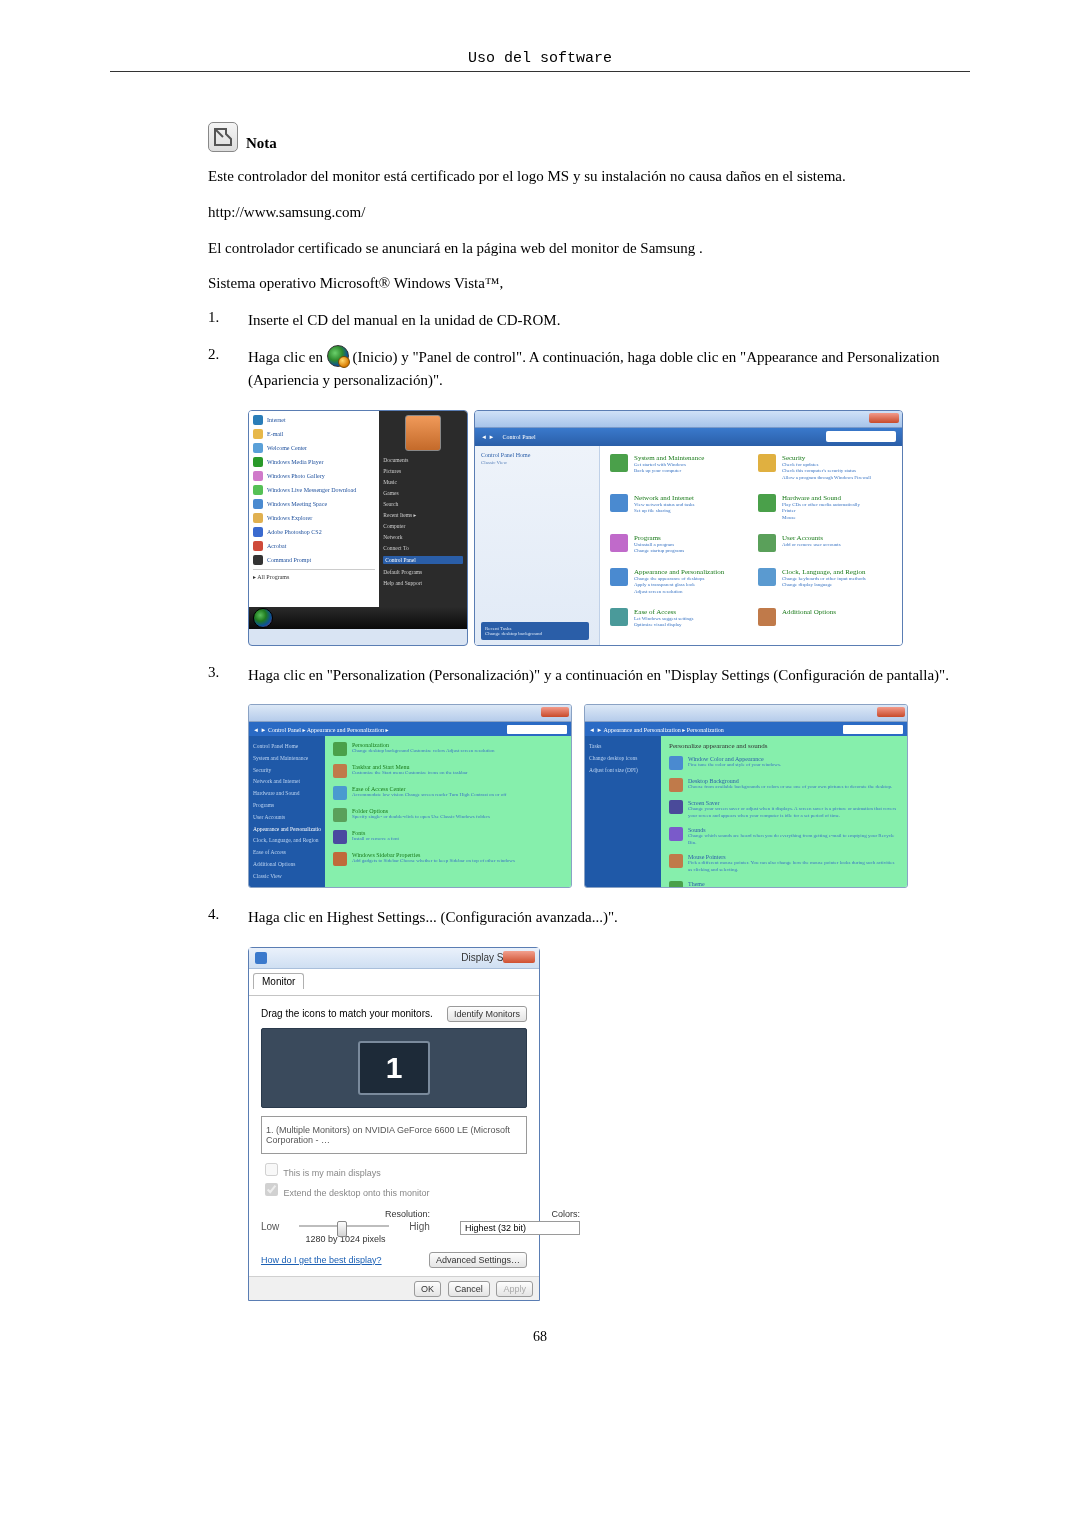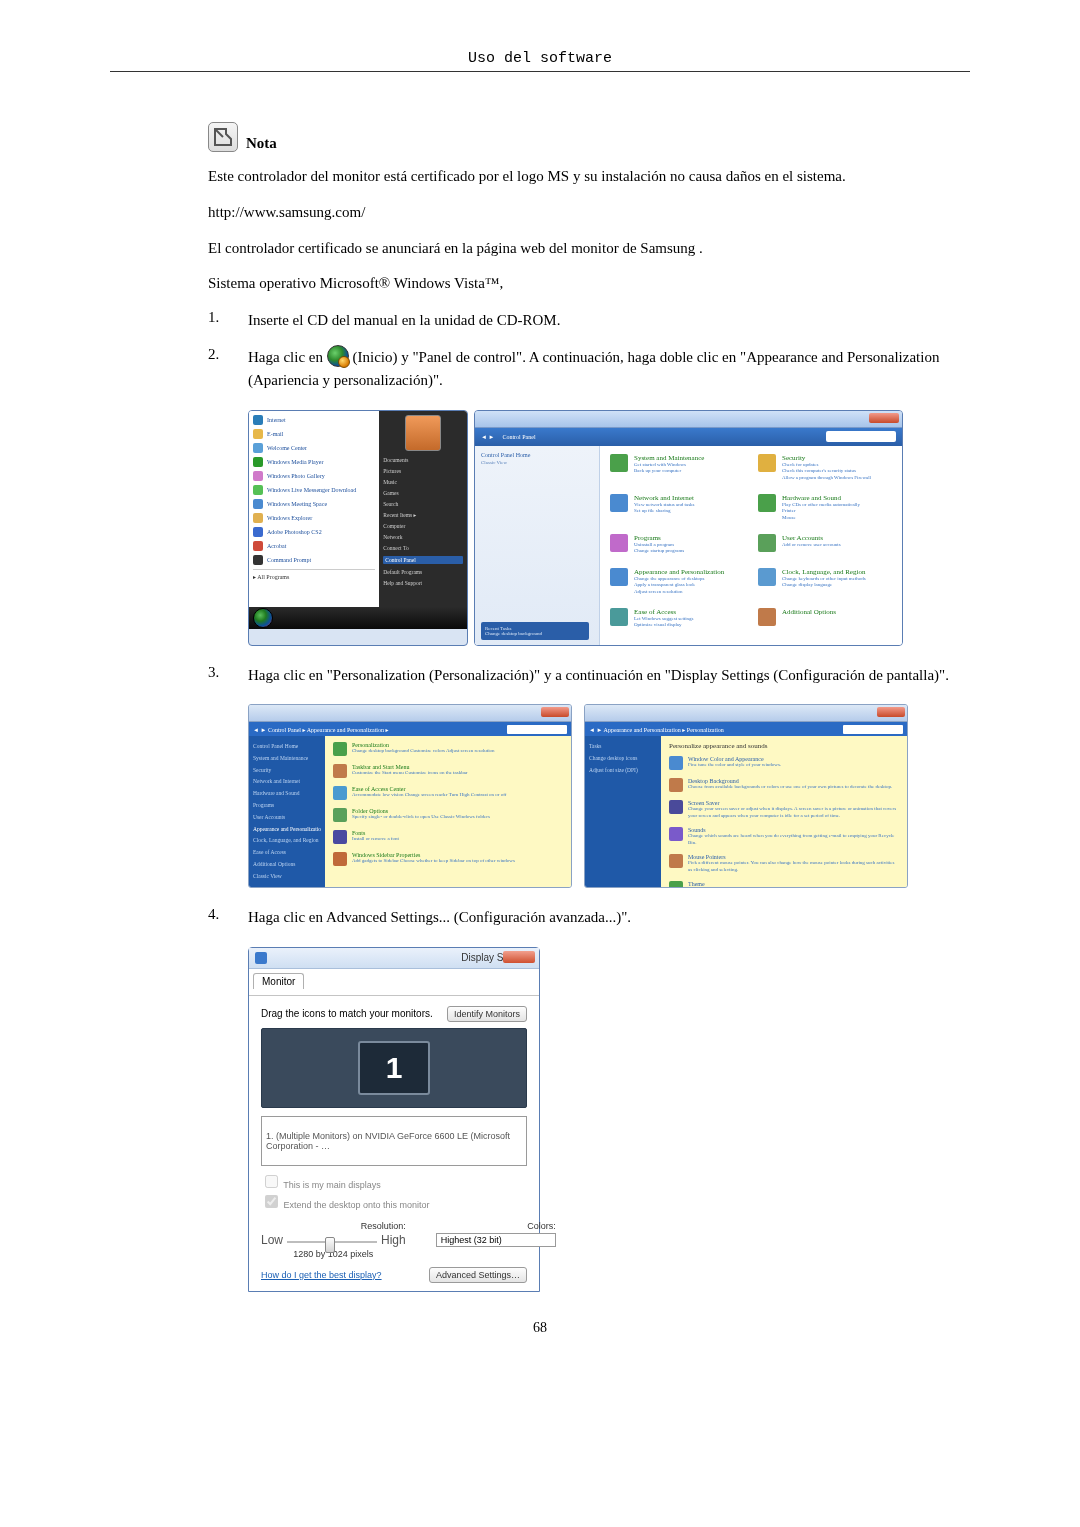--- a/index.html
+++ b/index.html
@@ -167,21 +167,21 @@
   .ss-sidebar .sb-item {
     margin-bottom: 3px;
     white-space: nowrap;
     overflow: hidden;
   }
   .ss-sidebar .sb-item.active {
     color: #fff;
   }
   .ss-main {
     flex: 1;
-    background: #fef9c3;
+    background: #86efac;
     padding: 6px 8px;
     font-size: 5.5px;
     color: #2b5fa9;
   }
   .ss-main .cat {
     display: flex;
     gap: 5px;
     margin-bottom: 8px;
   }
   .ss-main .cat .ic {
@@ -453,21 +453,21 @@
     border-radius: 3px;
     color: #fff;
     font-size: 30px;
     font-weight: bold;
     display: flex;
     align-items: center;
     justify-content: center;
   }
   .dd-select {
     border: 1px solid #9a9a9a;
-    padding: 14px 4px;
+    padding: 8px 4px;
     font-size: 9px;
     background: #fff;
     width: 100%;
     box-sizing: border-box;
     margin-bottom: 6px;
     color: #555;
   }
   .dd-checks {
     font-size: 9px;
     color: #888;
@@ -481,23 +481,23 @@
     margin-bottom: 6px;
   }
   .dd-col .lbl {
     font-size: 9px;
     margin-bottom: 2px;
     color: #333;
     text-align: right;
   }
   .dd-slider {
     display: flex;
-    align-items: flex-end;
-    gap: 4px;
-    font-size: 12px;
+    align-items: flex-start;
+    gap: 20px;
+    font-size: 10px;
     color: #555;
   }
   .dd-slider .track {
     width: 90px;
     height: 10px;
     position: relative;
   }
   .dd-slider .track::before {
     content: "";
     position: absolute;
@@ -899,21 +899,21 @@
                 </div>
               </div>
             </div>
         </div>
       </div>
     </div>
 
     <ol class="steps">
       <li>
         <span class="num">4.</span>
-        <span class="step-body">Haga clic en Advanced Settings... (Configuración avanzada...)".</span>
+        <span class="step-body">Haga clic en Highest Settings... (Configuración avanzada...)".</span>
       </li>
     </ol>
 
     <div class="display-dialog">
       <div class="dd-title">
         <span style="display:inline-block;width:12px;height:12px;background:#3a79cc;margin-right:4px;border-radius:2px"></span>
         <span>Display Settings</span>
         <div class="dd-close"></div>
       </div>
       <div class="dd-tabs">
@@ -947,18 +947,23 @@
           <div class="dd-col">
             <div class="lbl">Colors:</div>
             <div class="dd-colors-sel">Highest (32 bit)</div>
           </div>
         </div>
         <div class="dd-footer-row">
           <span class="dd-link">How do I get the best display?</span>
           <span class="dd-btn">Advanced Settings…</span>
         </div>
       </div>
+      <div class="dd-buttons">
+        <span class="dd-btn">OK</span>
+        <span class="dd-btn">Cancel</span>
+        <span class="dd-btn disabled">Apply</span>
+      </div>
     </div>
 
   </div>
 
   <div class="page-num">68</div>
 </div>
 
 </body></html>

